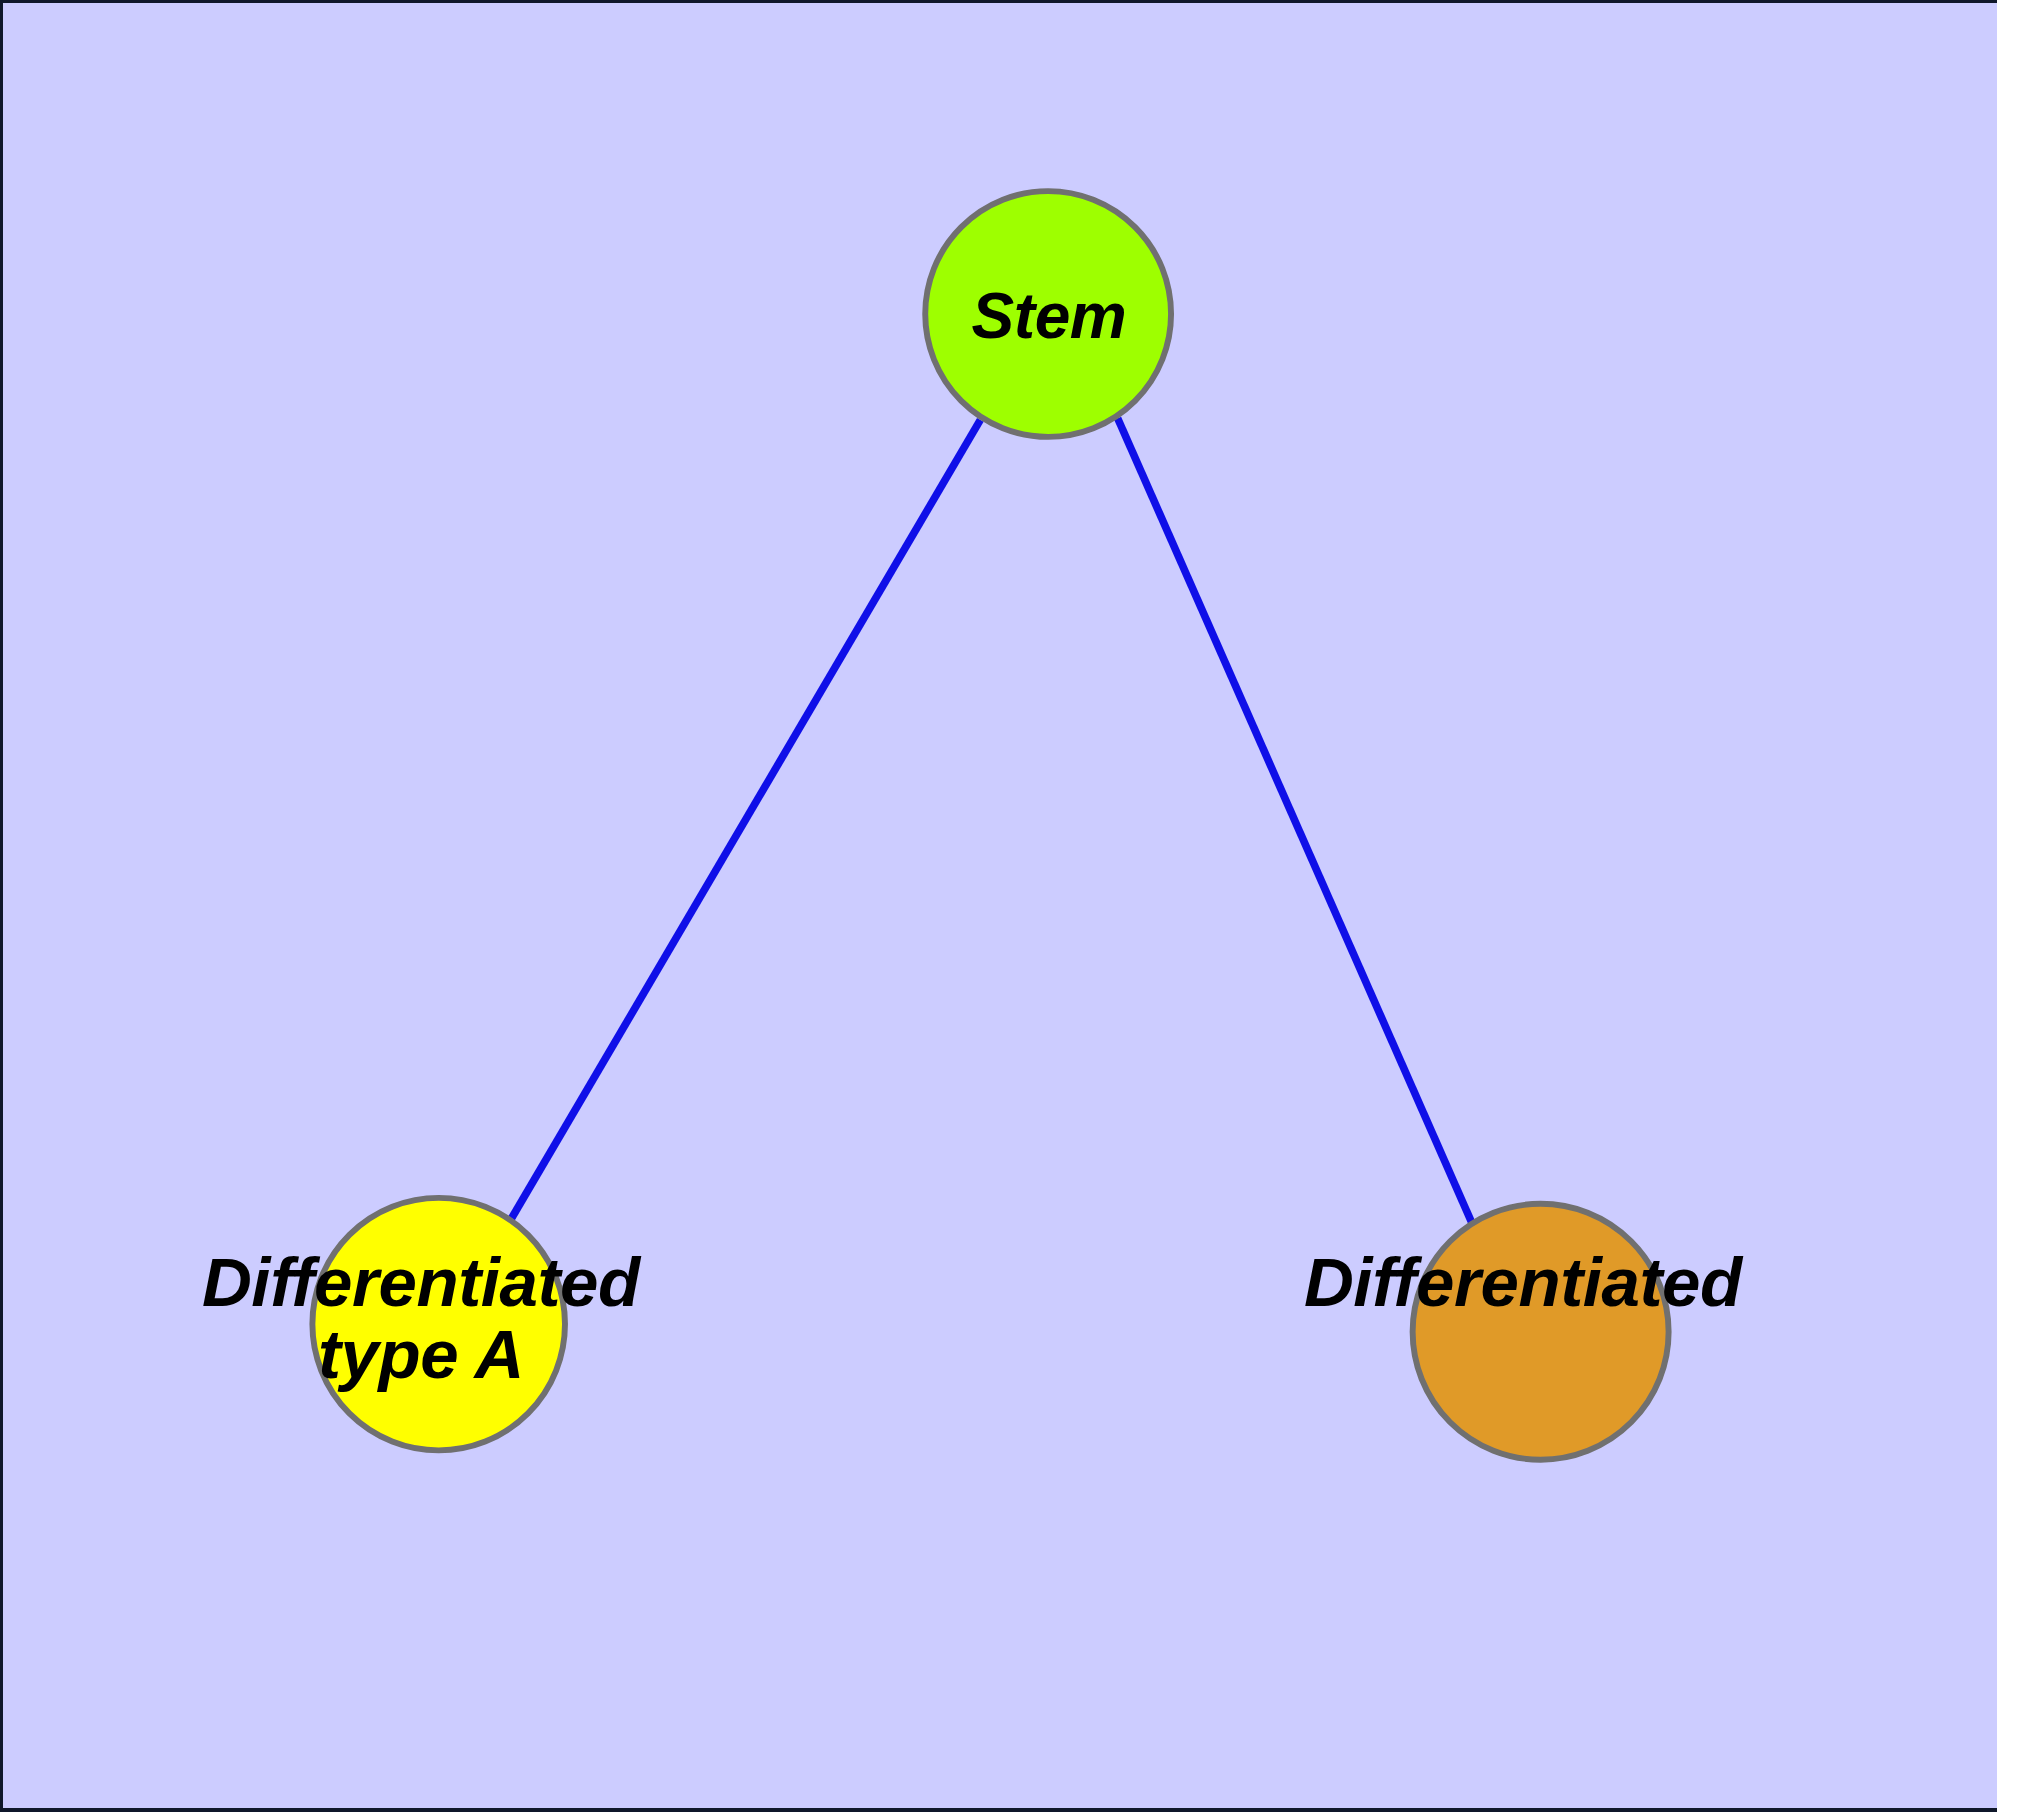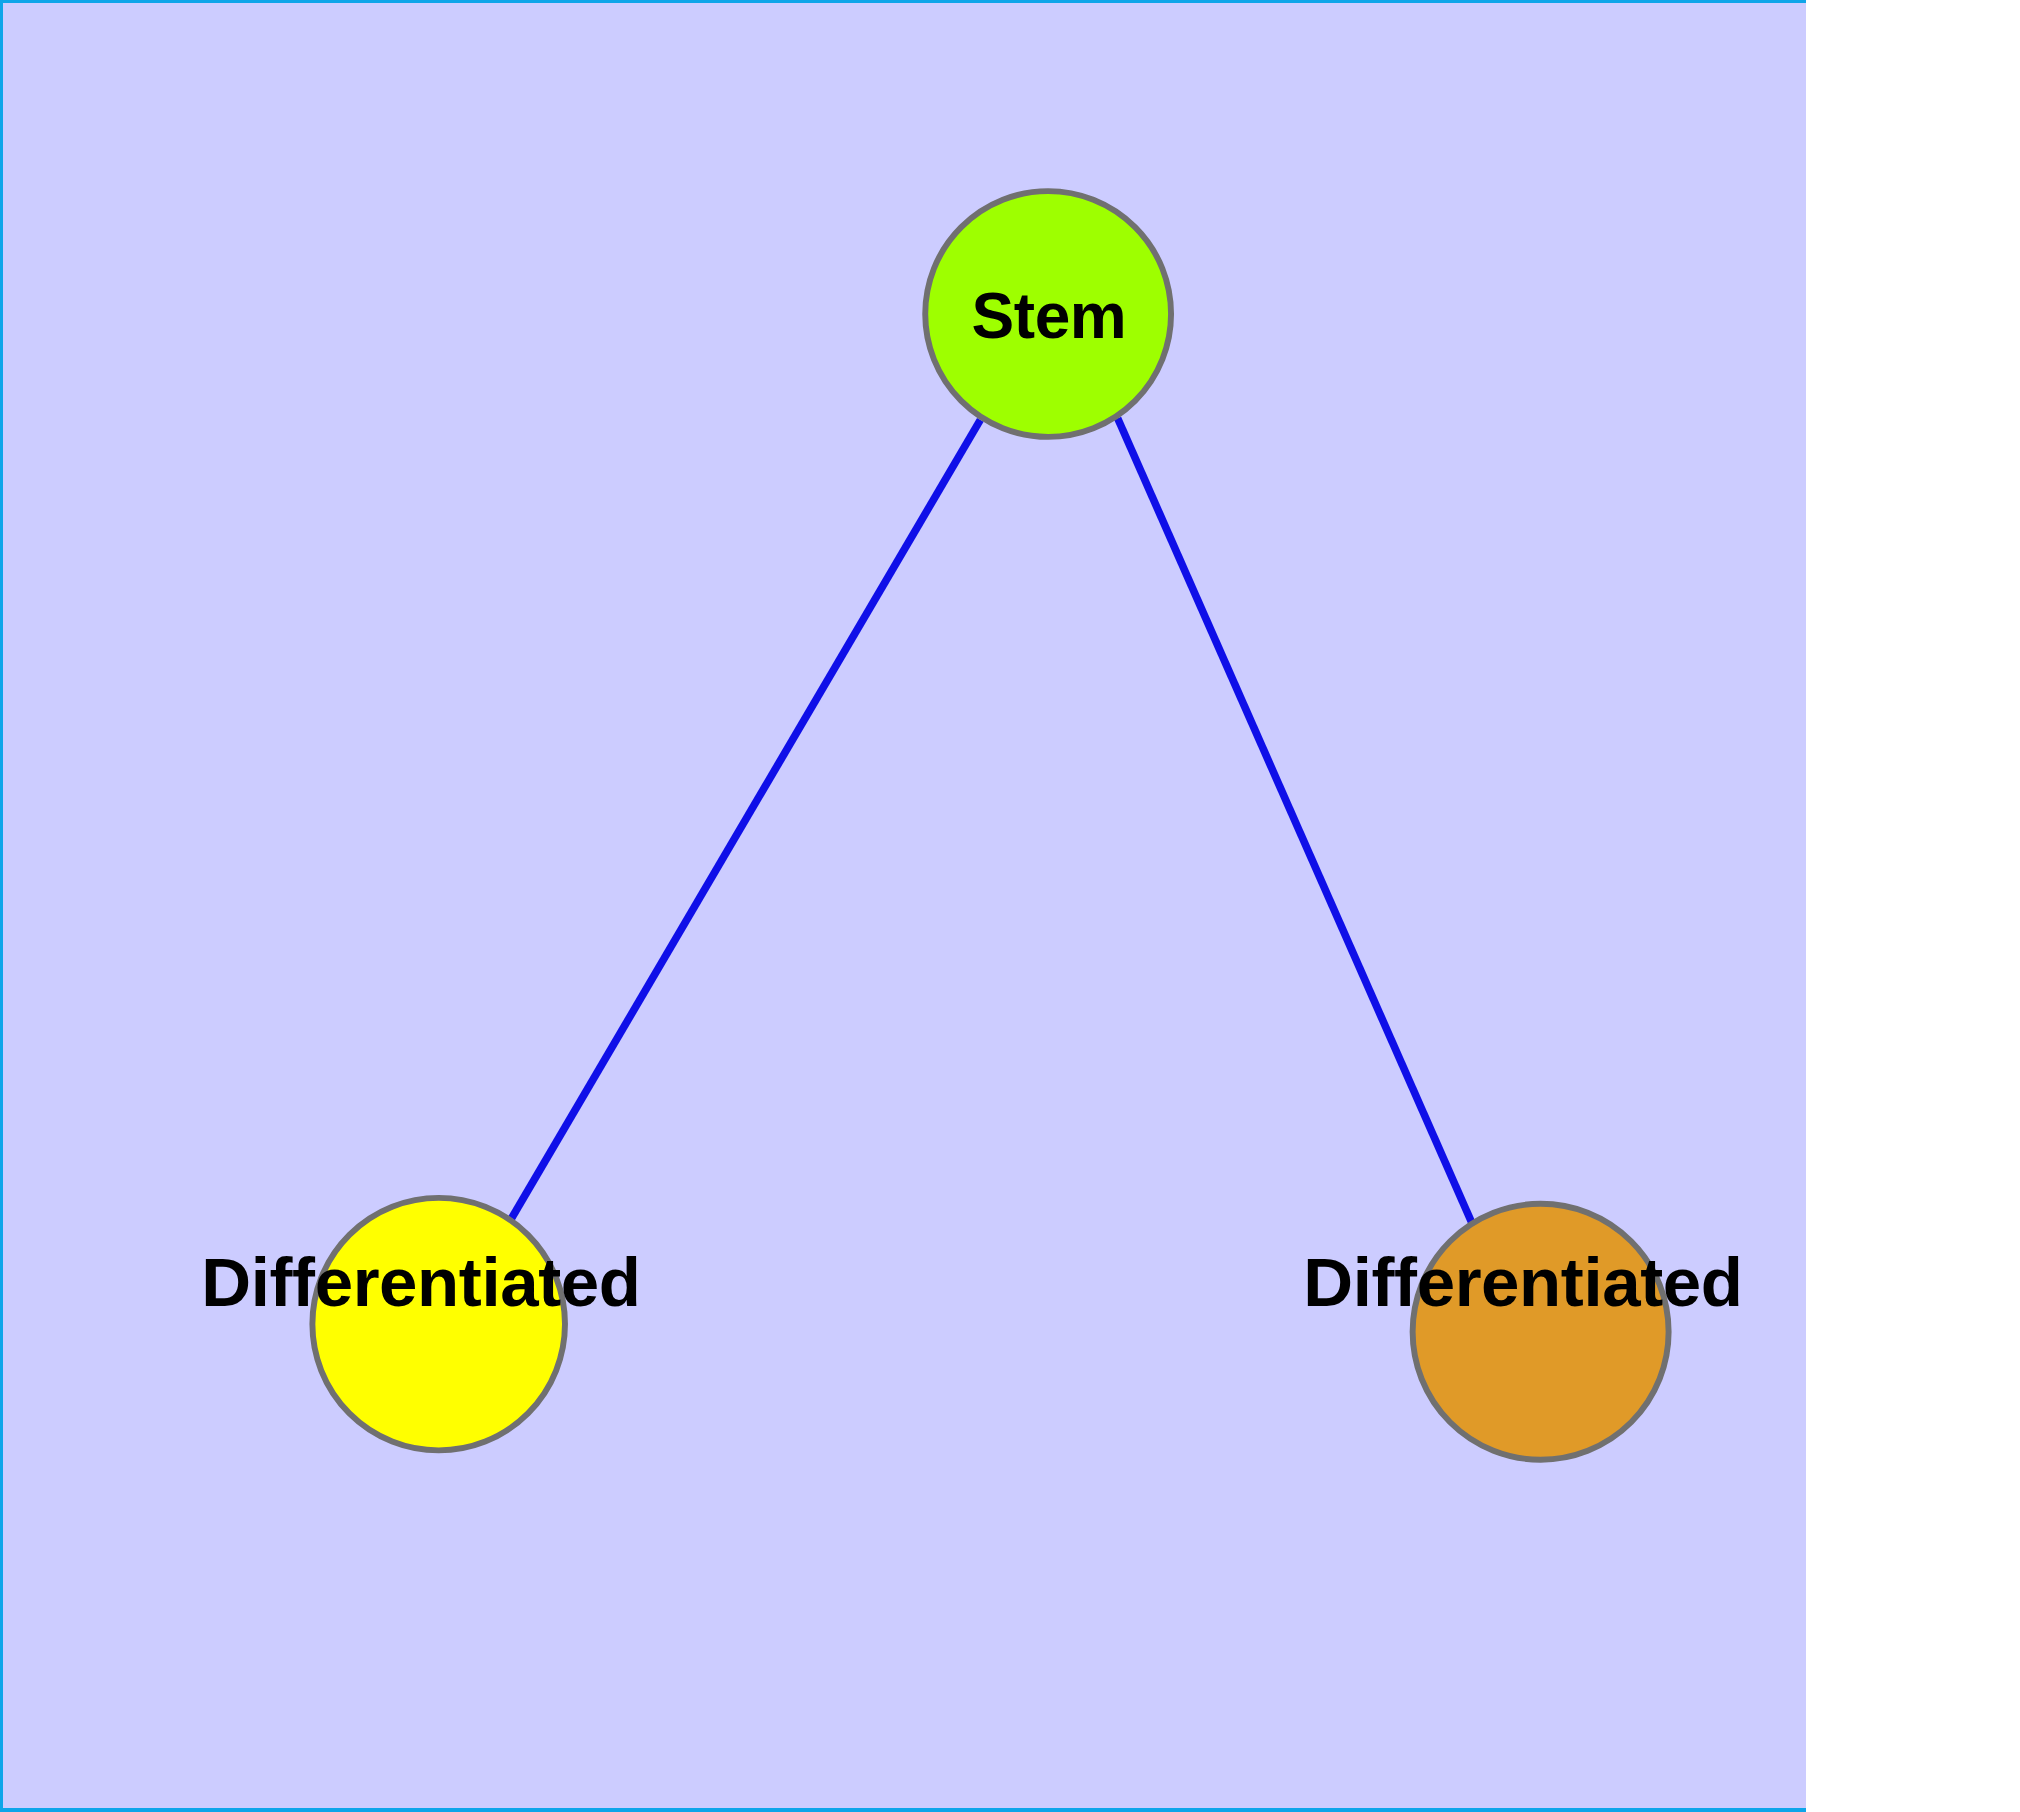--- a/index.html
+++ b/index.html
@@ -2,25 +2,26 @@
 <html style="font-size:13.6px"><head>
 <meta charset="utf-8">
 <style>
   html, body {
     margin: 0;
     padding: 0;
     background: #ffffff;
   }
   #canvas {
     position: relative;
-    width: 1806px;
+    width: 1997px;
     height: 1812px;
-    background: #0ea5e9;
+    background: #0f172a;
     overflow: hidden;
     font-family: "Liberation Sans", sans-serif;
+    font-style: italic;
   }
   #plot-area {
     position: absolute;
     left: 3.4px;
     top: 3.4px;
     width: 2014px;
     height: 1805px;
     background: #ccccff;
   }
   #graph-svg {
@@ -75,19 +76,19 @@
 
       <g>
         <circle cx="1233" cy="367" r="145" fill="#9eff00" stroke="#707070" stroke-width="7"></circle>
         <circle cx="514" cy="1559" r="149" fill="#ffff00" stroke="#707070" stroke-width="7"></circle>
         <circle cx="1814" cy="1568" r="151" fill="#e09a28" stroke="#707070" stroke-width="7"></circle>
       </g>
     </svg>
 
     <div id="label-stem" class="node-label">Stem</div>
 
-    <div id="label-diff-a" class="node-label"><span>Differentiated</span><br></div>
+    <div id="label-diff-a" class="node-label"><span>Differentiated</span><br><span>type A</span></div>
 
     <div id="label-diff-b" class="node-label"><span>Differentiated</span><br></div>
 
   </div>
 </div>
 
 
 </body></html>

